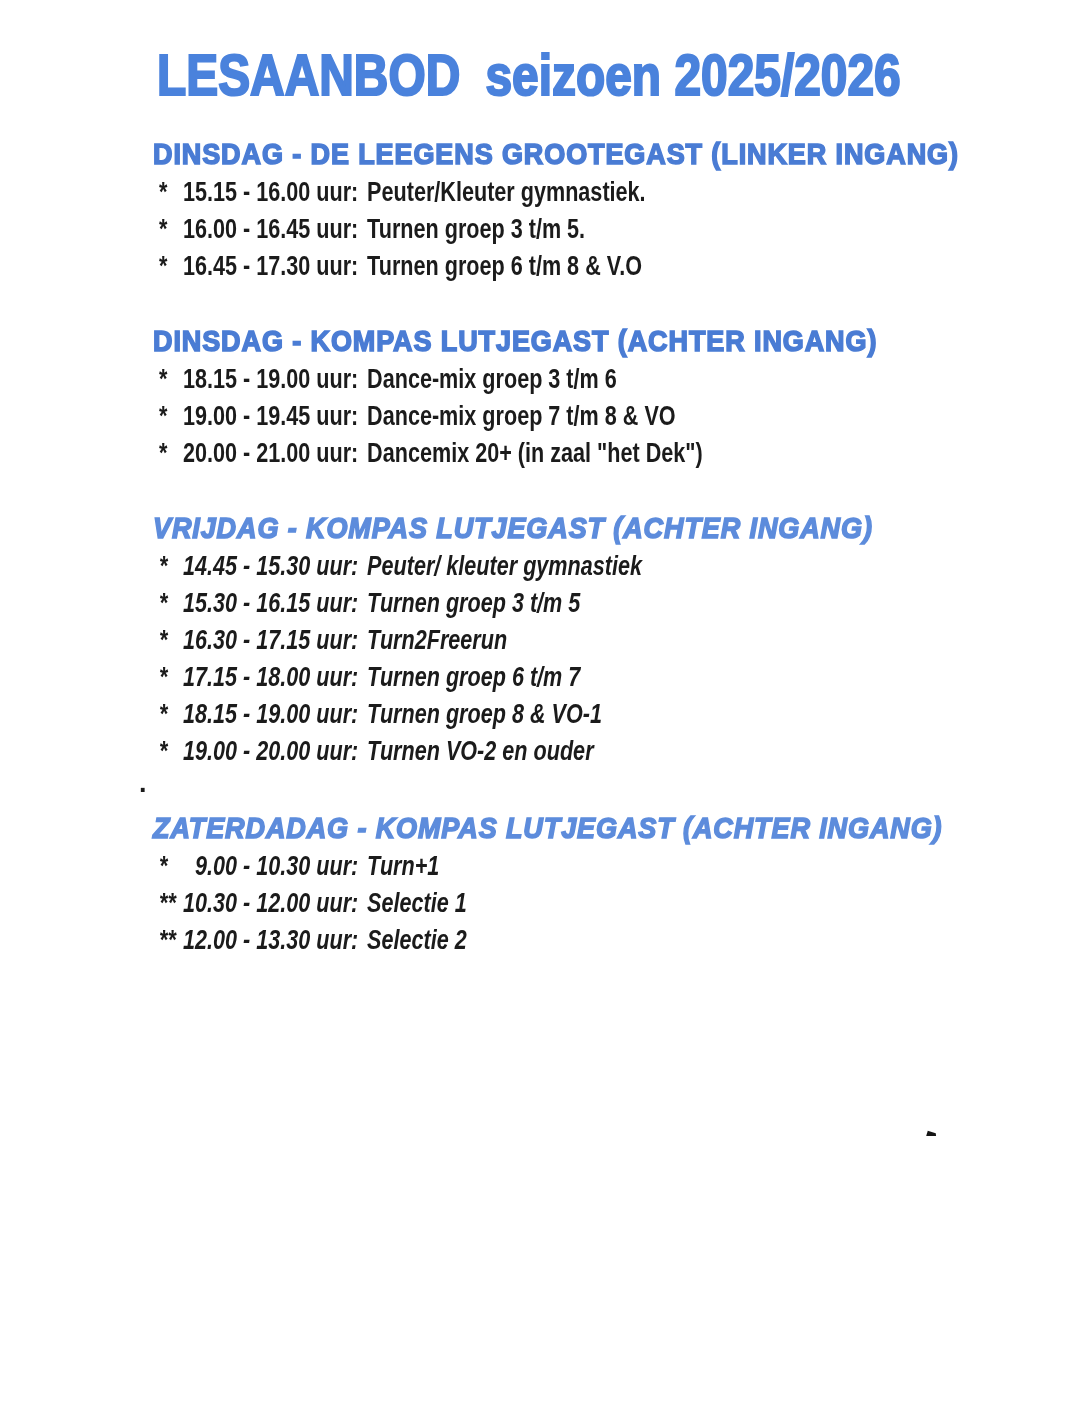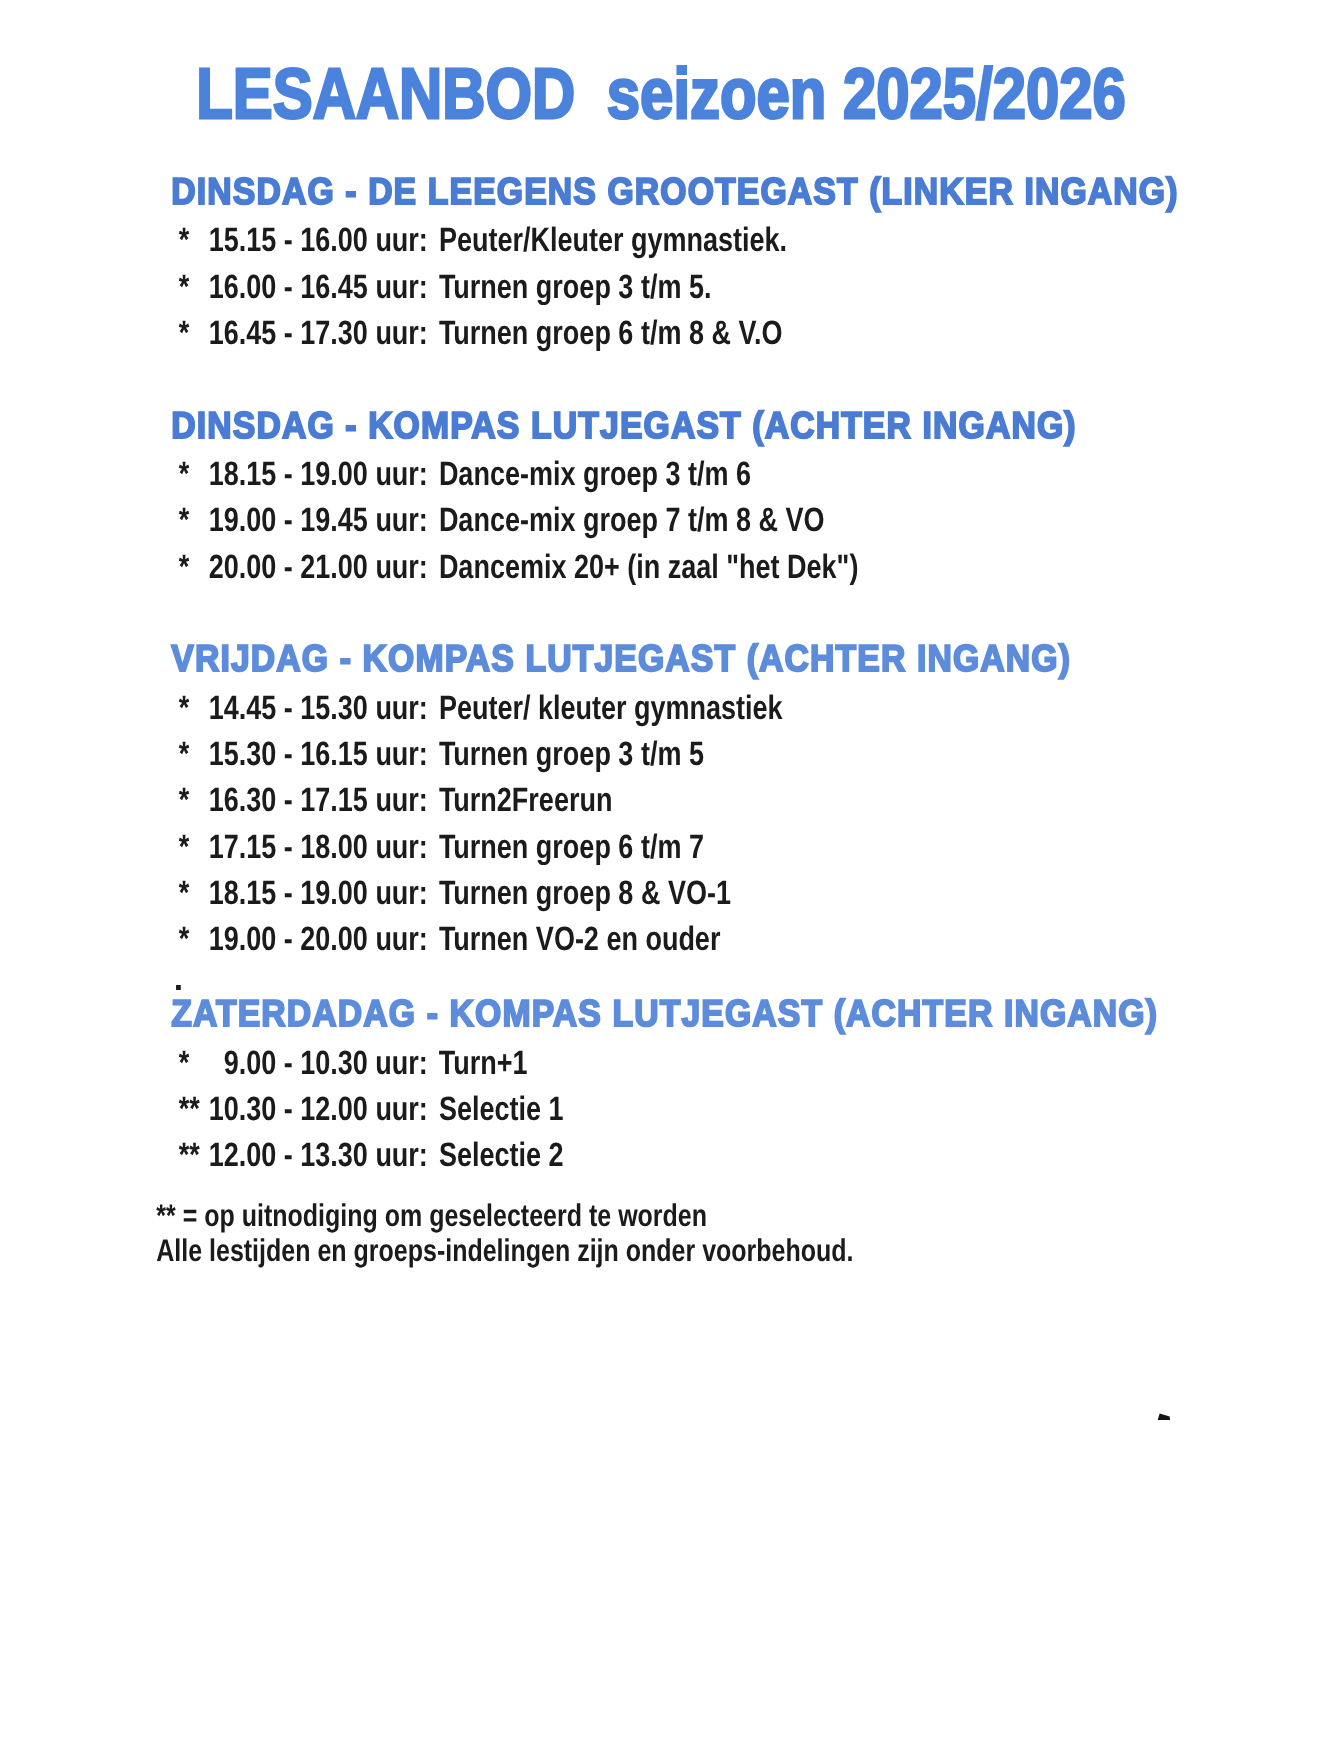--- a/index.html
+++ b/index.html
@@ -5,23 +5,23 @@
   html,body { margin:0; padding:0; }
   body { font-family: "Liberation Sans", sans-serif; background:#ffffff; }
   .page { position:relative; width:1067px; height:1136px; background:#ffffff; overflow:hidden; }
   .content { padding:42px 0 0 137px; }
 
   .title { font-size:57px; font-weight:bold; line-height:66px; white-space:nowrap;
            transform:scaleX(.84); transform-origin:0 50%;
            -webkit-text-stroke-width:2.2px; margin-left:20px; margin-bottom:26px; }
   .title-season { margin-left:30px; }
 
-  section { margin:0; }
+  section { margin:16px; }
   .section { margin-bottom:36px; }
-  .section.tight { margin-bottom:0; }
+  .section.tight { margin-bottom:0;font-style:italic; }
   .sec-header { margin:0; font-size:30px; font-weight:bold; line-height:40px; white-space:nowrap;
                 transform:scaleX(.9); transform-origin:0 50%;
                 -webkit-text-stroke-width:1.6px; letter-spacing:1px; }
 
   .item { font-size:27px; font-weight:bold; line-height:37px; white-space:nowrap;
           transform:scaleX(.8); transform-origin:0 50%; margin-left:6px; }
   .marker { display:inline-block; min-width:30px; }
   .time { white-space:pre; }
   .activity { margin-left:11px; }
 
@@ -72,24 +72,20 @@
 
     <div class="stray-dot">.</div>
 
     <section class="section tight">
       <h2 class="sec-header" style="color: rgb(93, 140, 220);">ZATERDADAG - KOMPAS LUTJEGAST (ACHTER INGANG)</h2>
       <div class="item"><span class="marker">*</span><span class="time">  9.00 - 10.30 uur:</span><span class="activity">Turn+1</span></div>
       <div class="item"><span class="marker">**</span><span class="time">10.30 - 12.00 uur:</span><span class="activity">Selectie 1</span></div>
       <div class="item"><span class="marker">**</span><span class="time">12.00 - 13.30 uur:</span><span class="activity">Selectie 2</span></div>
     </section>
 
-    <div class="footer">
-      <div class="footer-line">** = op uitnodiging om geselecteerd te worden</div>
-      <div class="footer-line">Alle lestijden en groeps-indelingen zijn onder voorbehoud.</div>
-    </div>
 
   </div>
 
   <svg class="logo" width="292" height="292" viewBox="0 0 300 300" style="color: rgb(20, 20, 20);">
     <defs>
       <path id="arcTop" d="M 68,150 A 82,82 0 0 1 232,150" fill="none"></path>
       <path id="arcBottom" d="M 33,150 A 117,117 0 0 0 267,150" fill="none"></path>
       <g id="figShape" fill="none" stroke="currentColor" stroke-width="14" stroke-linecap="round">
         <circle cx="-57" cy="-51" r="16" fill="currentColor" stroke="none"></circle>
         <path d="M -18,-4 C -27,-22 -29,-42 -21,-62"></path>

